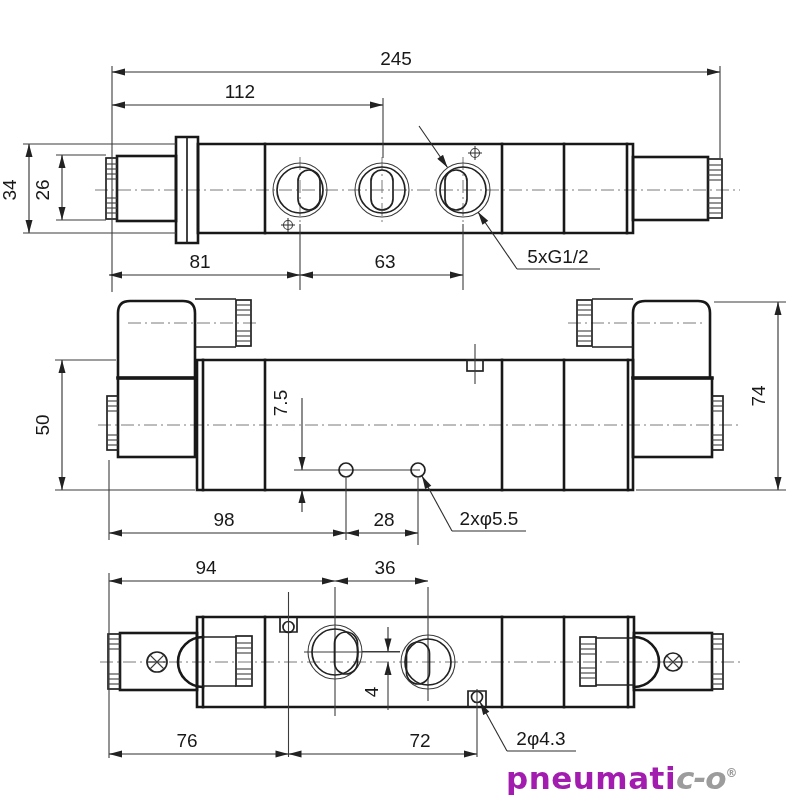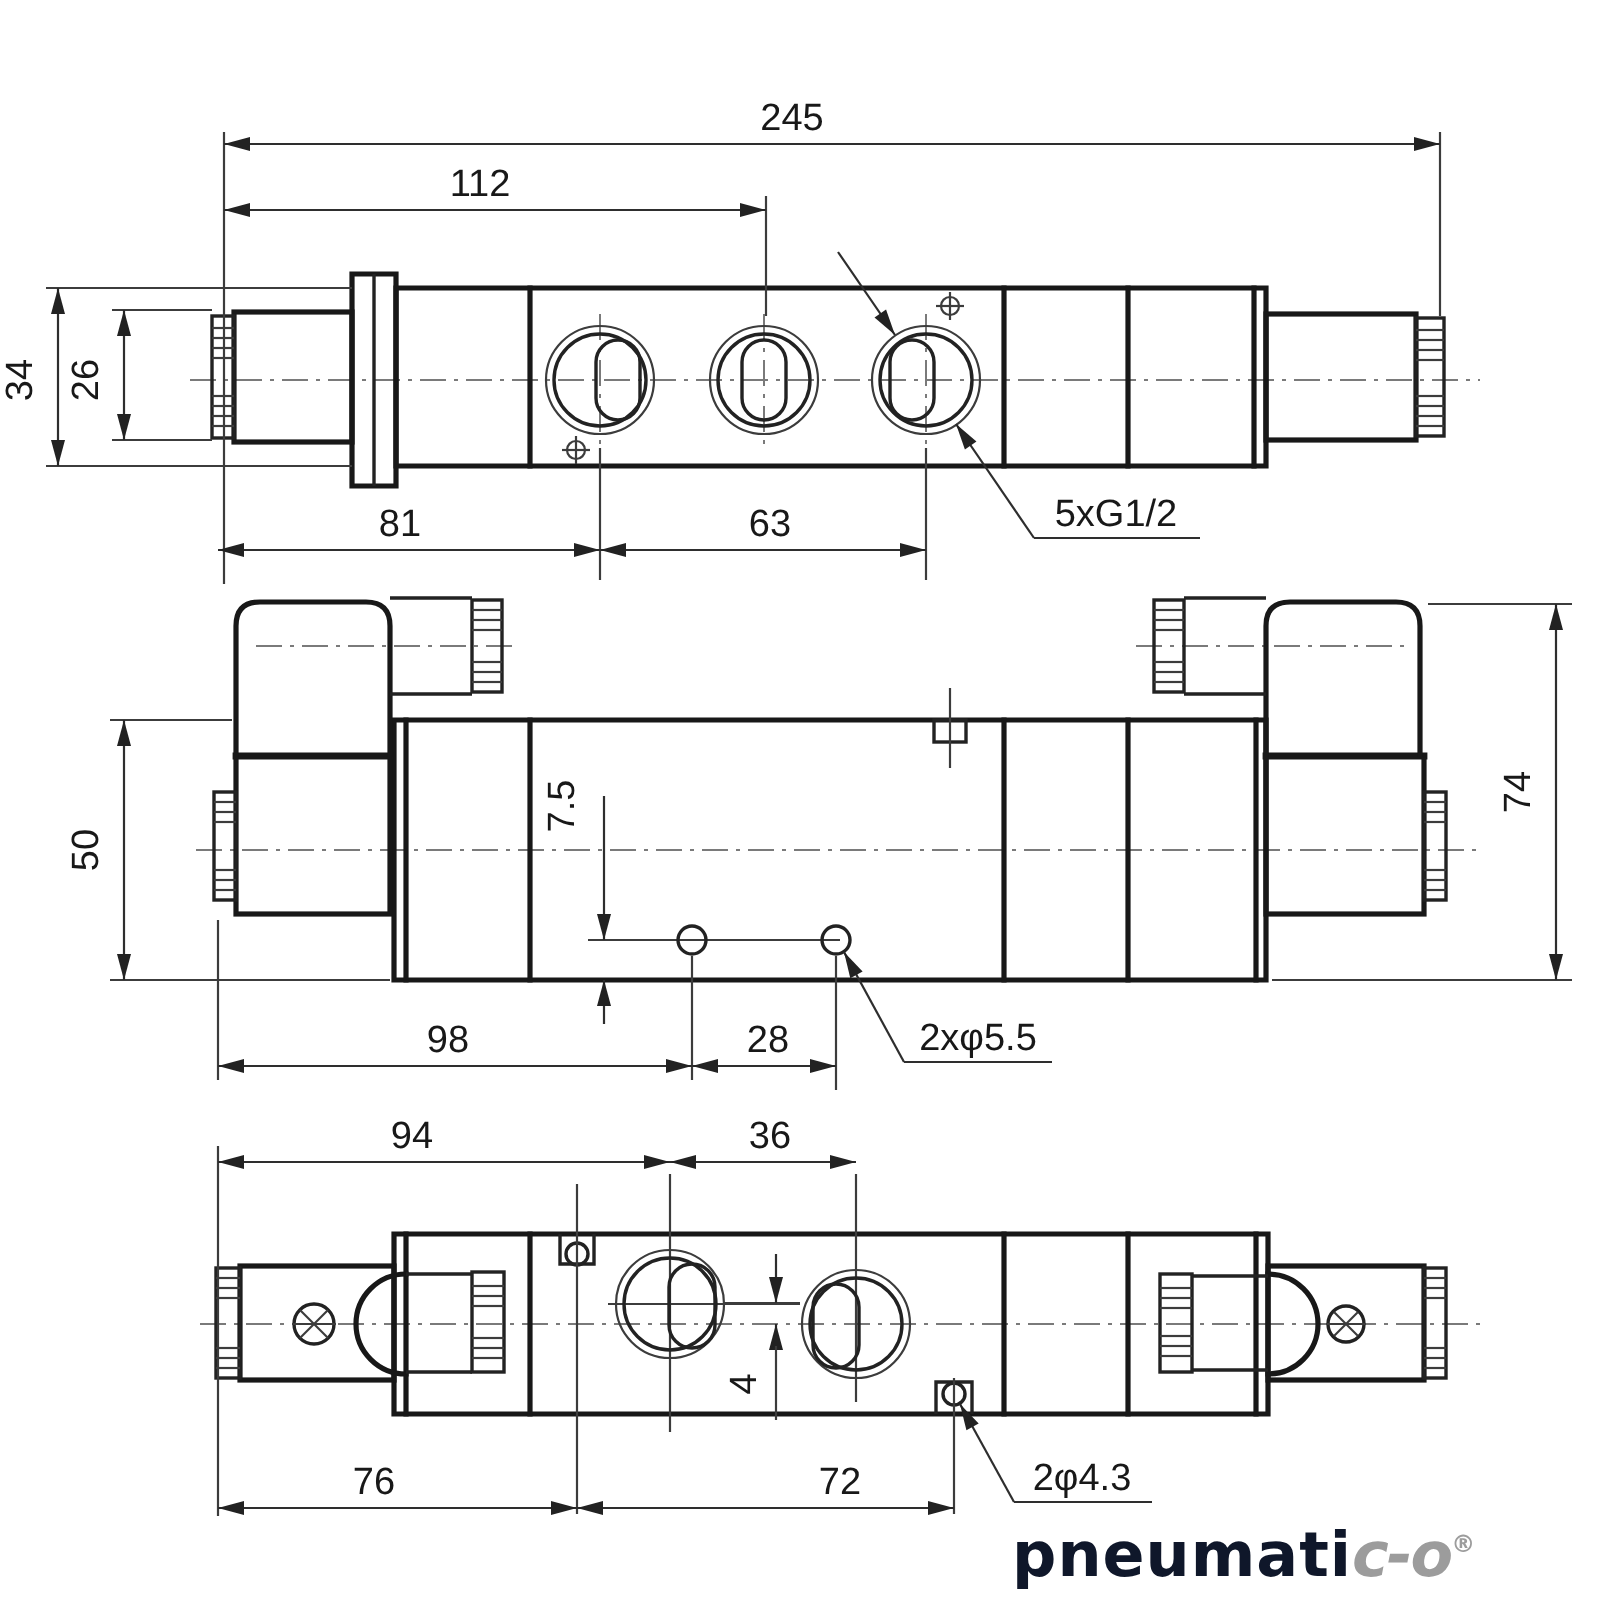--- a/index.html
+++ b/index.html
@@ -8,21 +8,21 @@
   svg{position:absolute;left:0;top:0;}
   .thick{stroke:#181818;stroke-width:2.6;fill:none;stroke-linecap:square;}
   .thick2{stroke:#181818;stroke-width:3.4;fill:none;stroke-linecap:square;}
   .med{stroke:#222222;stroke-width:1.7;fill:none;}
   .thin{stroke:#3c3c3c;stroke-width:1.1;fill:none;}
   .dim{stroke:#2e2e2e;stroke-width:1.1;fill:none;}
   .cl{stroke:#7a7a7a;stroke-width:1;fill:none;stroke-dasharray:13 4 2 4;}
   text{font:19px "Liberation Sans",sans-serif;fill:#181818;}
   .logo{position:absolute;left:506px;top:760px;width:294px;white-space:nowrap;
         font-family:"DejaVu Sans",sans-serif;font-weight:bold;font-size:31px;letter-spacing:.5px;}
-  .lp{color:#0f172a;}
+  .lp{color:#a21caf;}
   .lg{color:#9C9C9C;letter-spacing:-1px;font-style:italic;}
   .lr{color:#9C9C9C;font-size:12px;vertical-align:12px;letter-spacing:0;}
 </style>
 </head>
 <body>
 
 <div id="page">
 <svg width="800" height="800" viewBox="0 0 800 800">
   <defs>
     <marker id="arw" viewBox="0 0 14 8" refX="13.5" refY="4" markerWidth="14" markerHeight="8" orient="auto-start-reverse" markerUnits="userSpaceOnUse">

